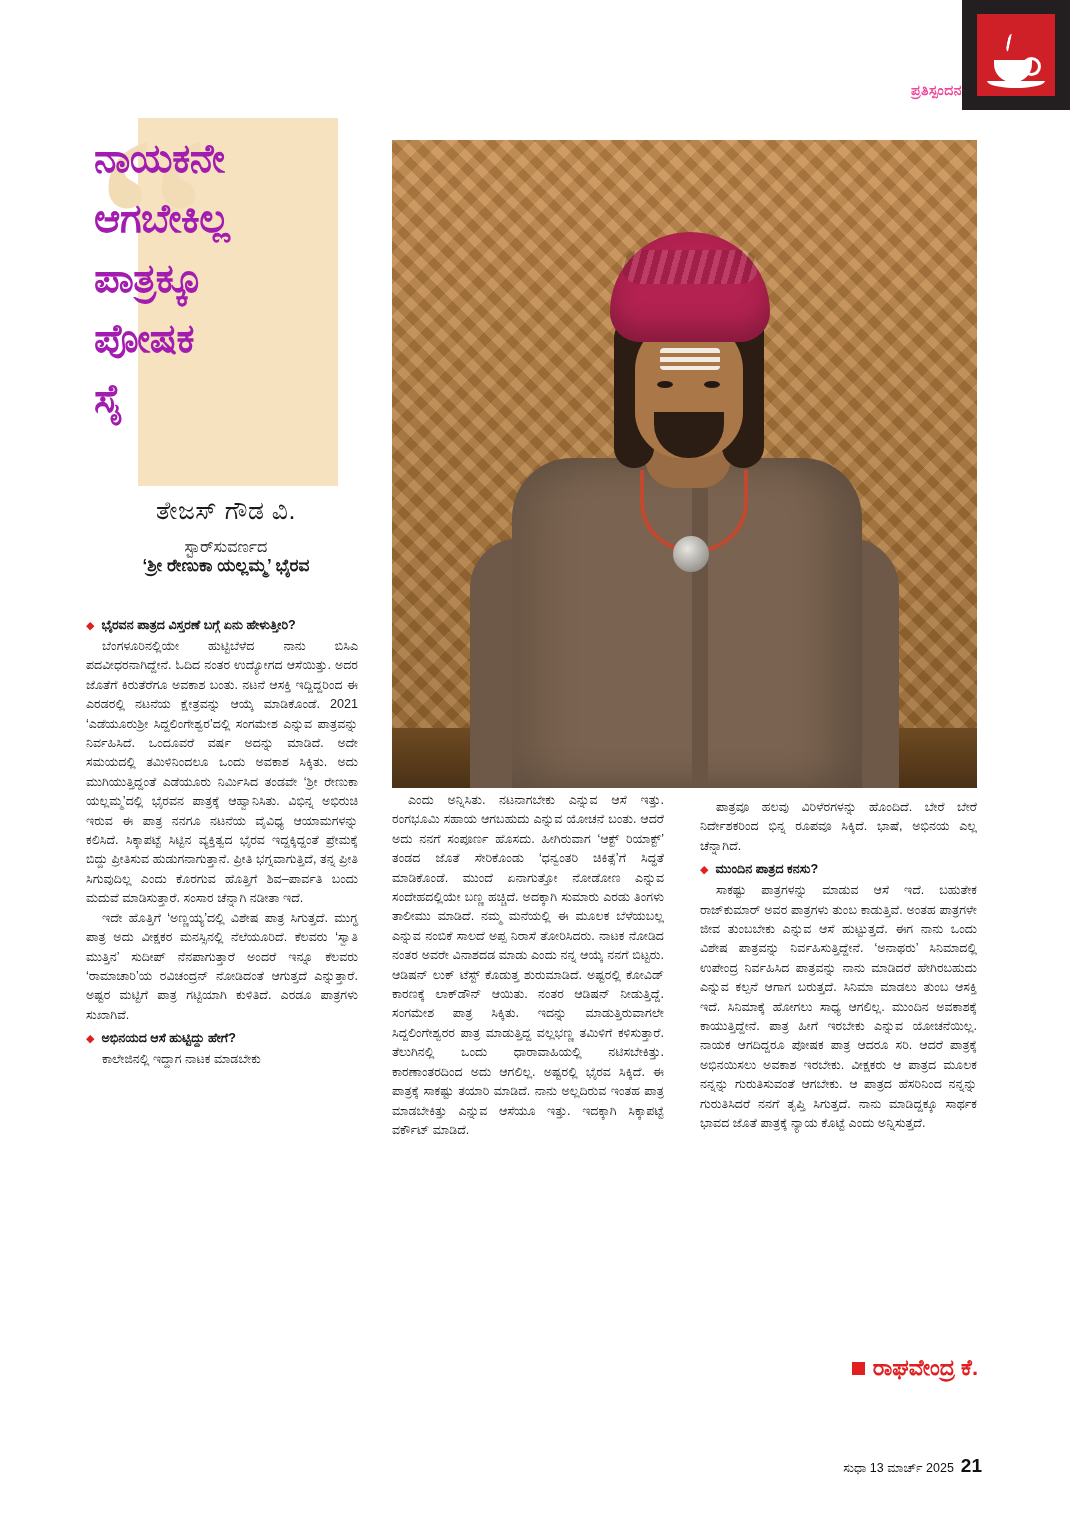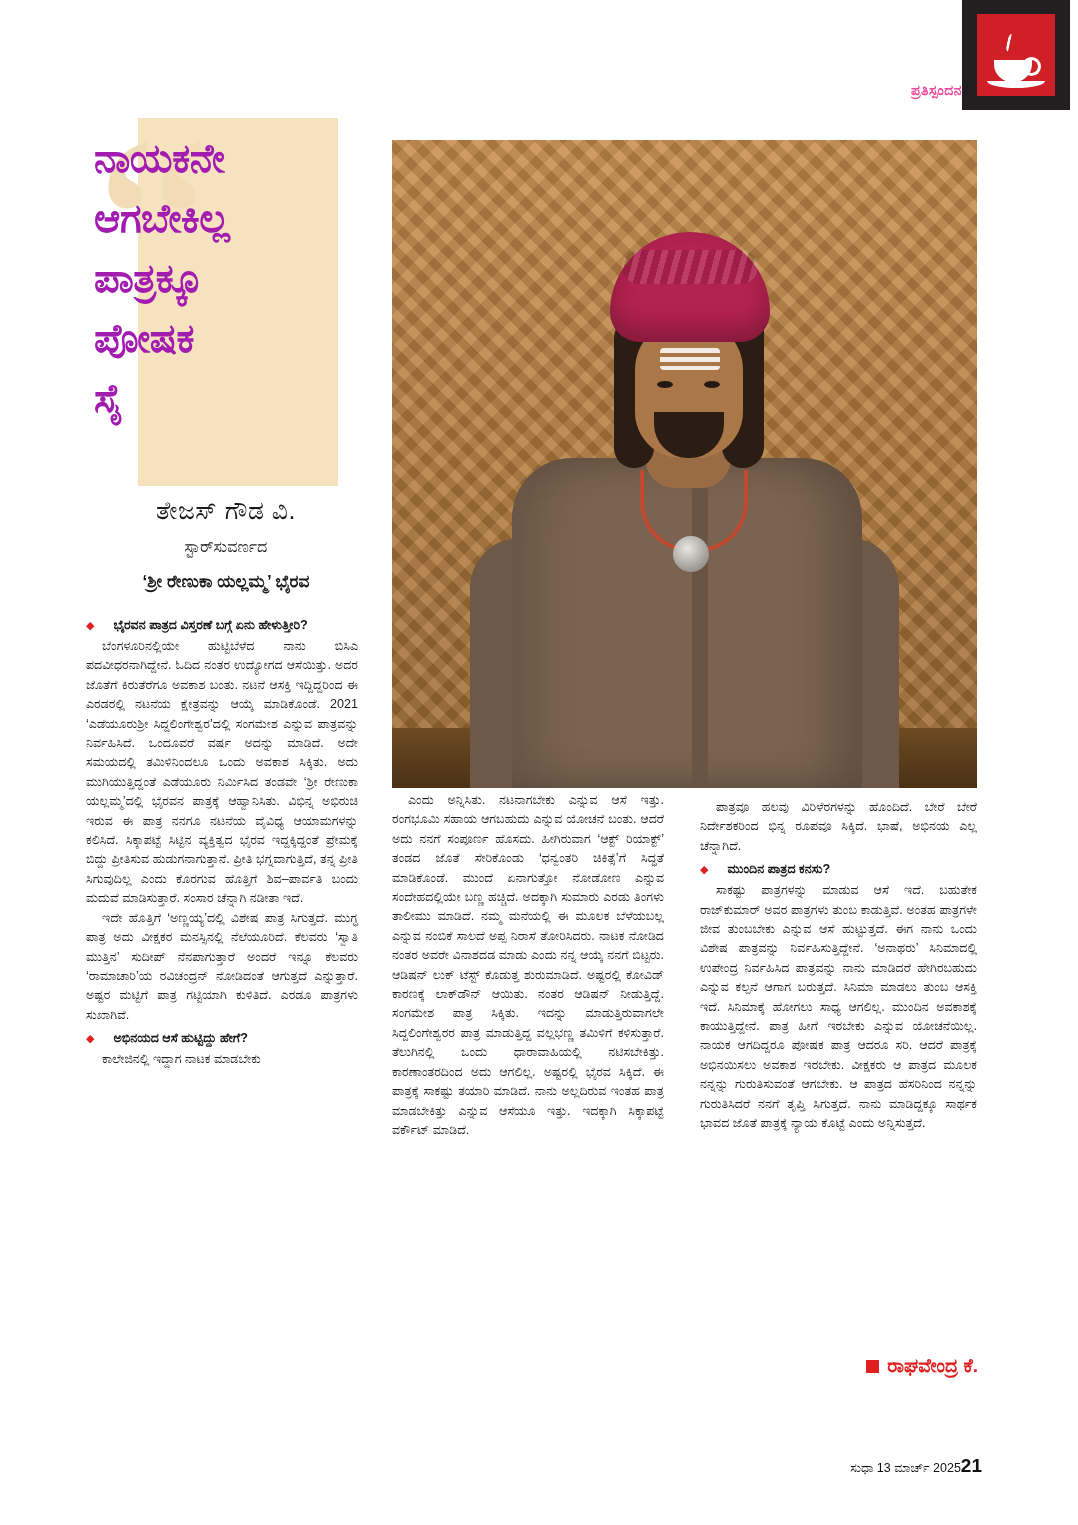--- a/index.html
+++ b/index.html
@@ -146,21 +146,21 @@
     font-size: 25px;
     font-weight: normal;
     letter-spacing: .5px;
   }
   .byline .sub1 {
     font-size: 16px;
     margin-top: 12px;
   }
   .byline .sub2 {
     font-size: 17px;
-    margin-top: 16px;
+    margin-top: 0;
     font-weight: bold;
   }
 
   
   .photo {
     position: absolute;
     left: 392px;
     top: 140px;
     width: 585px;
     height: 648px;
@@ -348,49 +348,48 @@
     font-size: 11px;
     line-height: 19px;
     flex: 0 0 auto;
   }
   .q-text {
     font-weight: bold;
     font-size: 12.6px;
     line-height: 19px;
     color: #111;
     text-indent: 0;
-    margin-left: 12px;
   }
 
   .credit {
     position: absolute;
     right: 100px;
     top: 1355px;
-    font-size: 19px;
+    font-size: 22px;
     font-weight: bold;
     color: #e02020;
     display: flex;
     align-items: center;
     gap: 8px;
   }
   .credit .sq {
     width: 13px; height: 13px;
     background: #e02020;
     display: inline-block;
   }
 
   .footer {
     position: absolute;
     right: 96px;
     bottom: 48px;
     font-size: 12.5px;
     color: #111;
     display: flex;
     align-items: baseline;
-    gap: 0;
+    gap: 7px;
   }
   .footer .pg {
     font-size: 19px;
     font-weight: bold;
   }
 </style>
 </head>
 <body>
 
 <div class="page">

